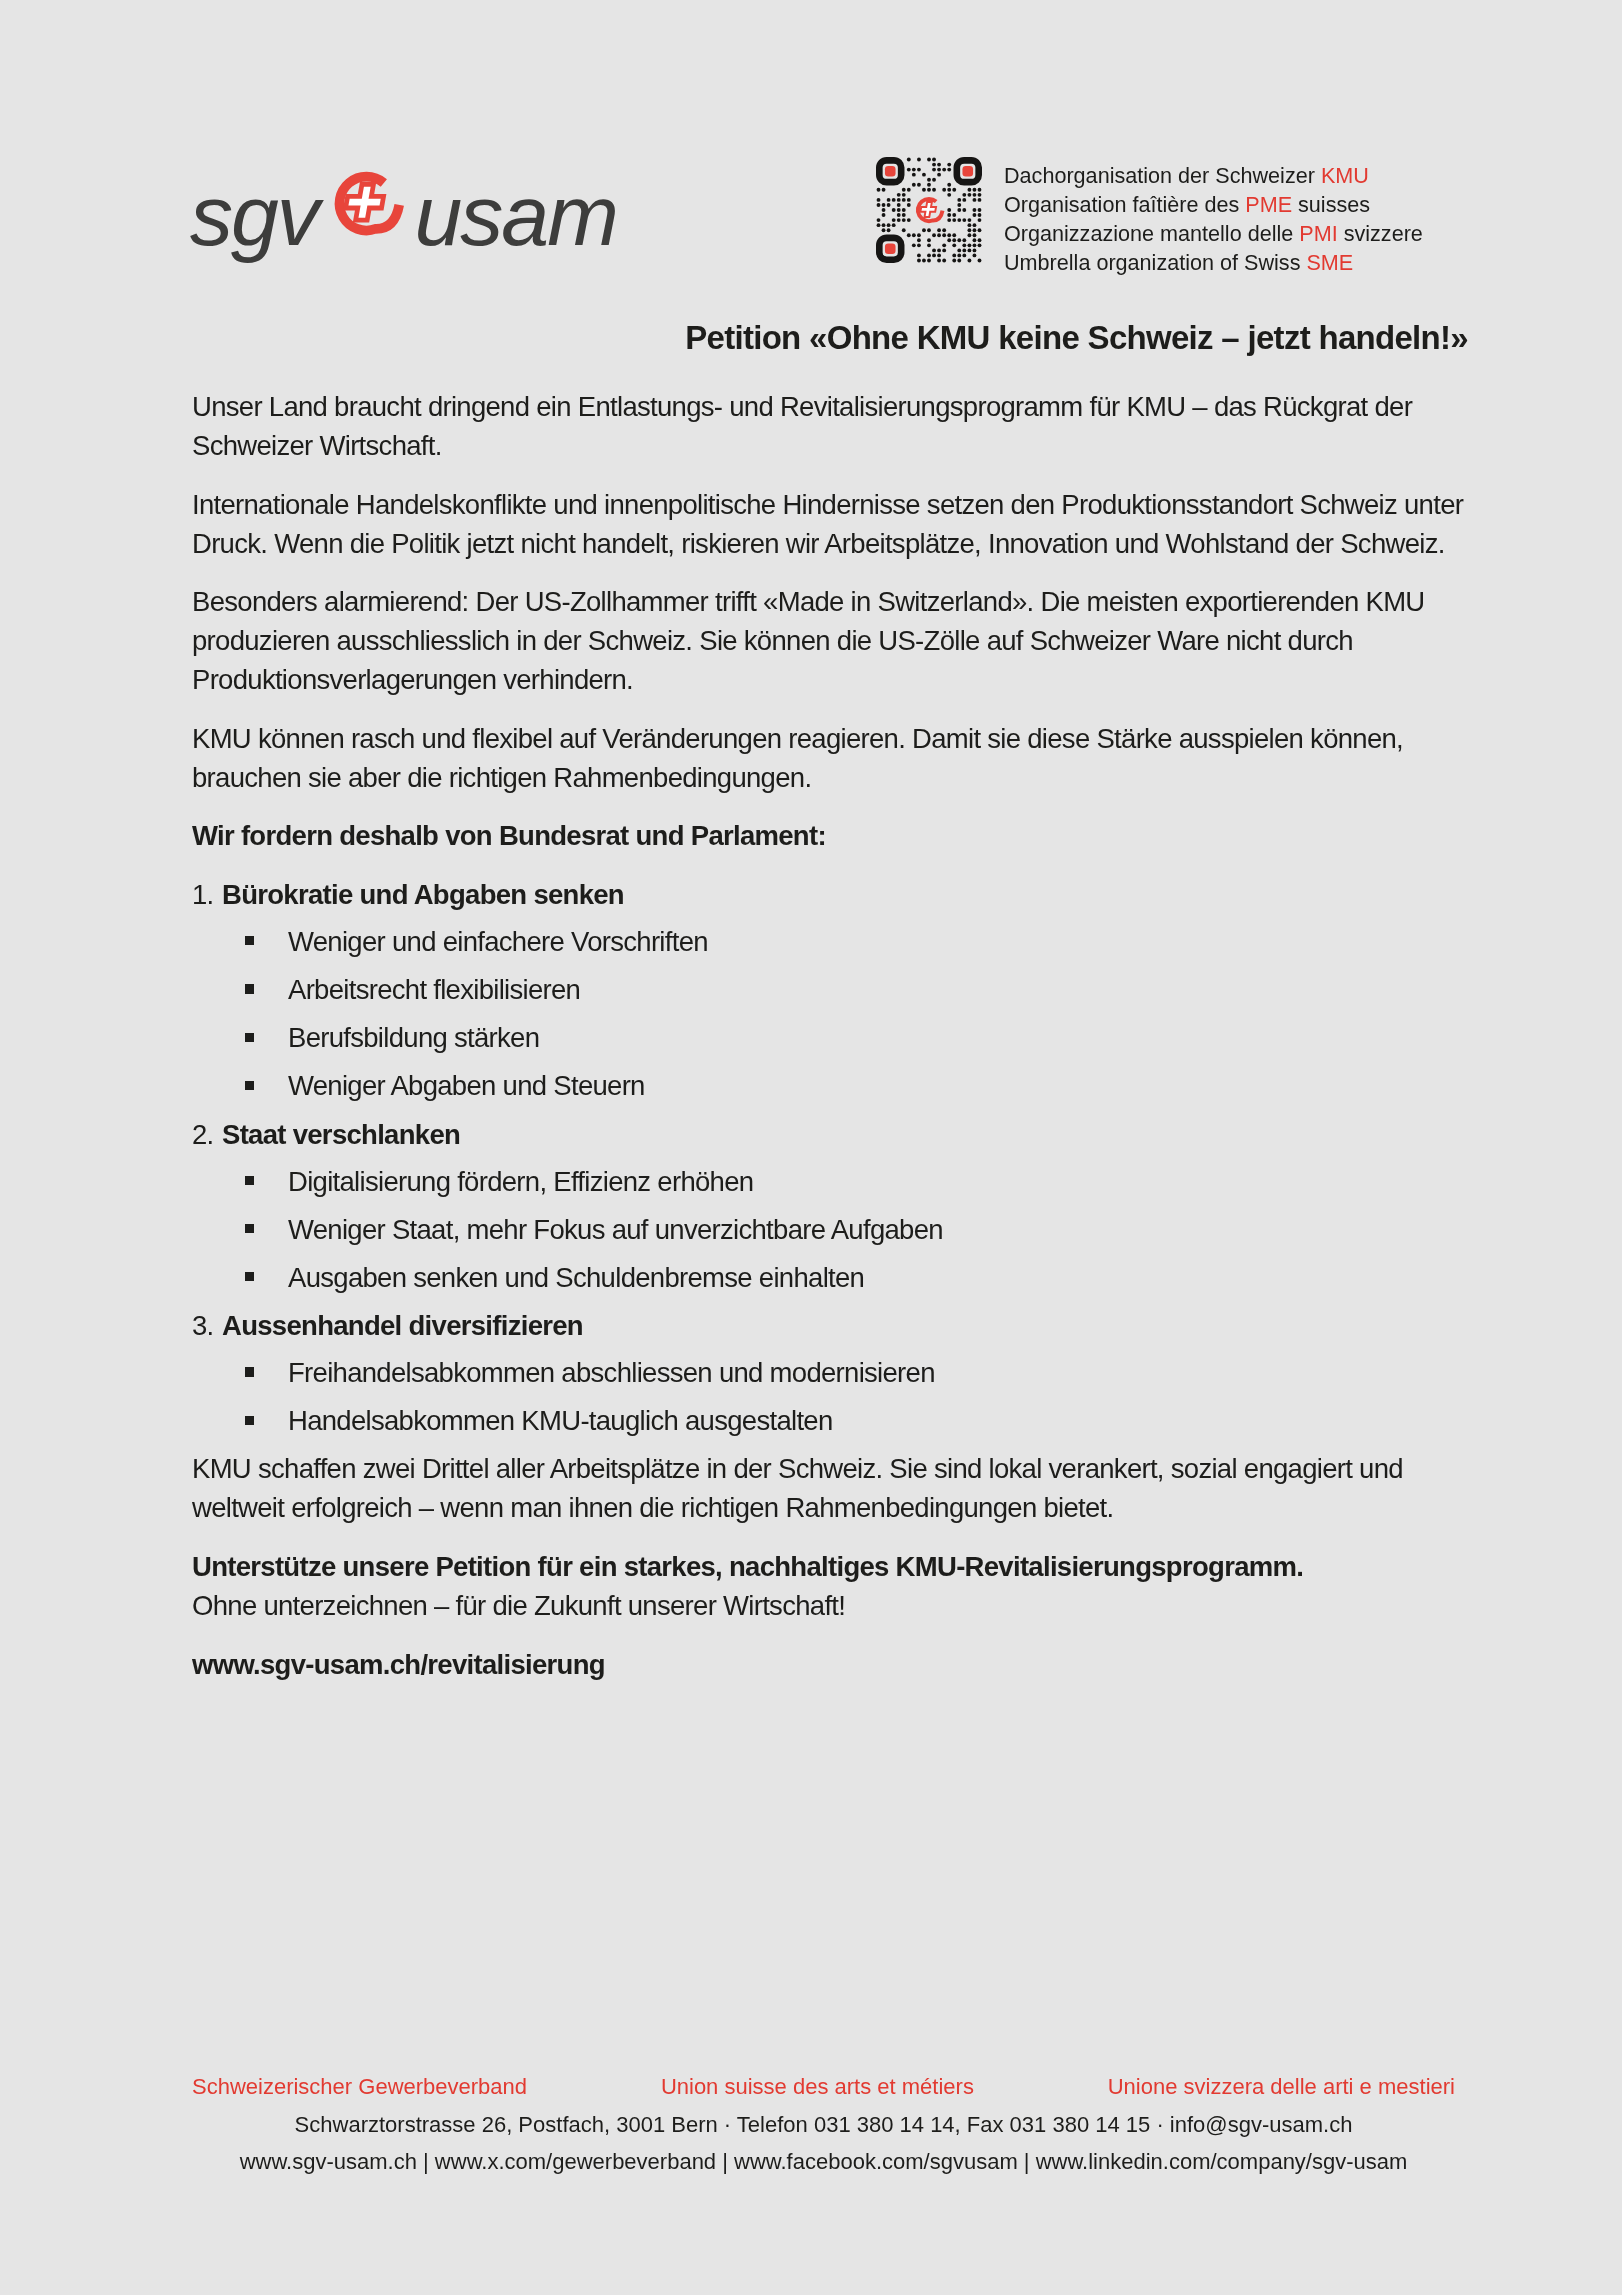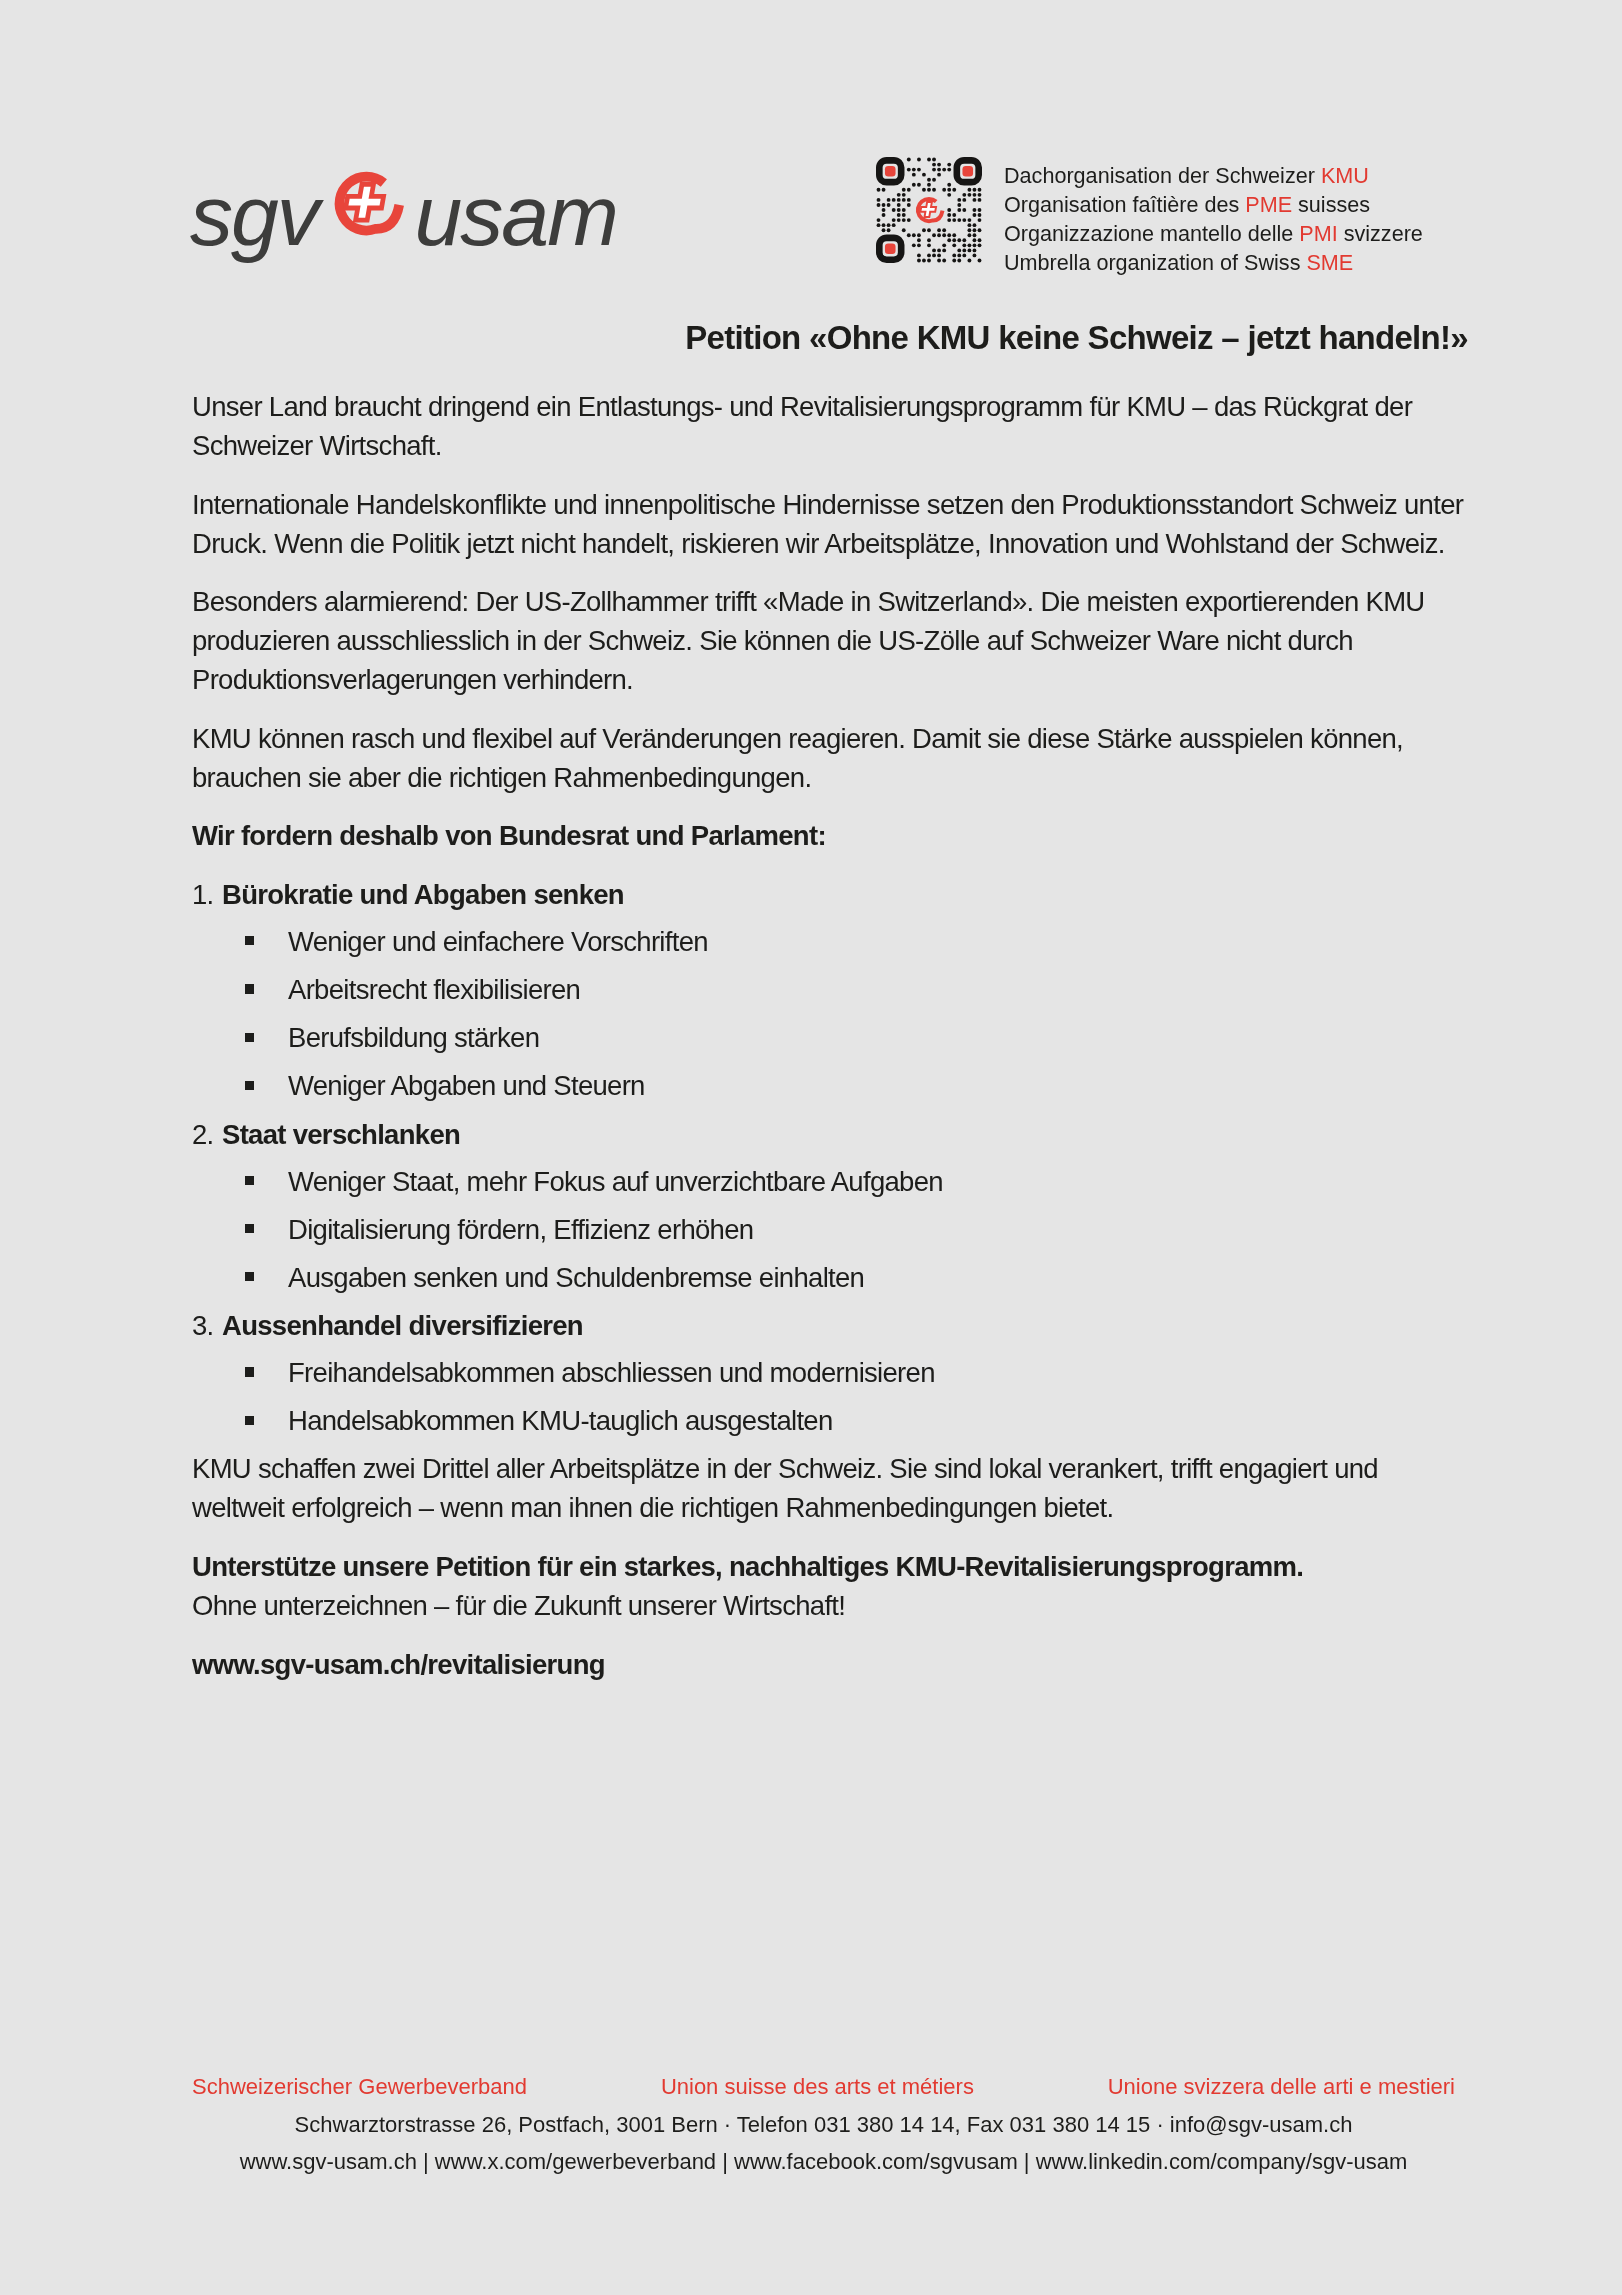--- a/index.html
+++ b/index.html
@@ -256,38 +256,38 @@
         <li>Weniger Abgaben und Steuern</li>
       </ul>
     </div>
 
     <div class="demand-item">
       <div class="demand-line">
         <span class="demand-number">2.</span>
         <span class="demand-title">Staat verschlanken</span>
       </div>
       <ul class="bullets">
+        <li>Digitalisierung fördern, Effizienz erhöhen</li>
         <li>Weniger Staat, mehr Fokus auf unverzichtbare Aufgaben</li>
-        <li>Digitalisierung fördern, Effizienz erhöhen</li>
         <li>Ausgaben senken und Schuldenbremse einhalten</li>
       </ul>
     </div>
 
     <div class="demand-item">
       <div class="demand-line">
         <span class="demand-number">3.</span>
         <span class="demand-title">Aussenhandel diversifizieren</span>
       </div>
       <ul class="bullets">
         <li>Freihandelsabkommen abschliessen und modernisieren</li>
         <li>Handelsabkommen KMU-tauglich ausgestalten</li>
       </ul>
     </div>
 
-    <p class="lead">KMU schaffen zwei Drittel aller Arbeitsplätze in der Schweiz. Sie sind lokal verankert, trifft engagiert und weltweit erfolgreich – wenn man ihnen die richtigen Rahmenbedingungen bietet.</p>
+    <p class="lead">KMU schaffen zwei Drittel aller Arbeitsplätze in der Schweiz. Sie sind lokal verankert, sozial engagiert und weltweit erfolgreich – wenn man ihnen die richtigen Rahmenbedingungen bietet.</p>
 
     <p class="cta">
       <span class="bold">Unterstütze unsere Petition für ein starkes, nachhaltiges KMU-Revitalisierungsprogramm.</span><br>
       <span>Ohne unterzeichnen – für die Zukunft unserer Wirtschaft!</span>
     </p>
 
     <p class="site-link">www.sgv-usam.ch/revitalisierung</p>
   </div>
 
   <div class="footer">

